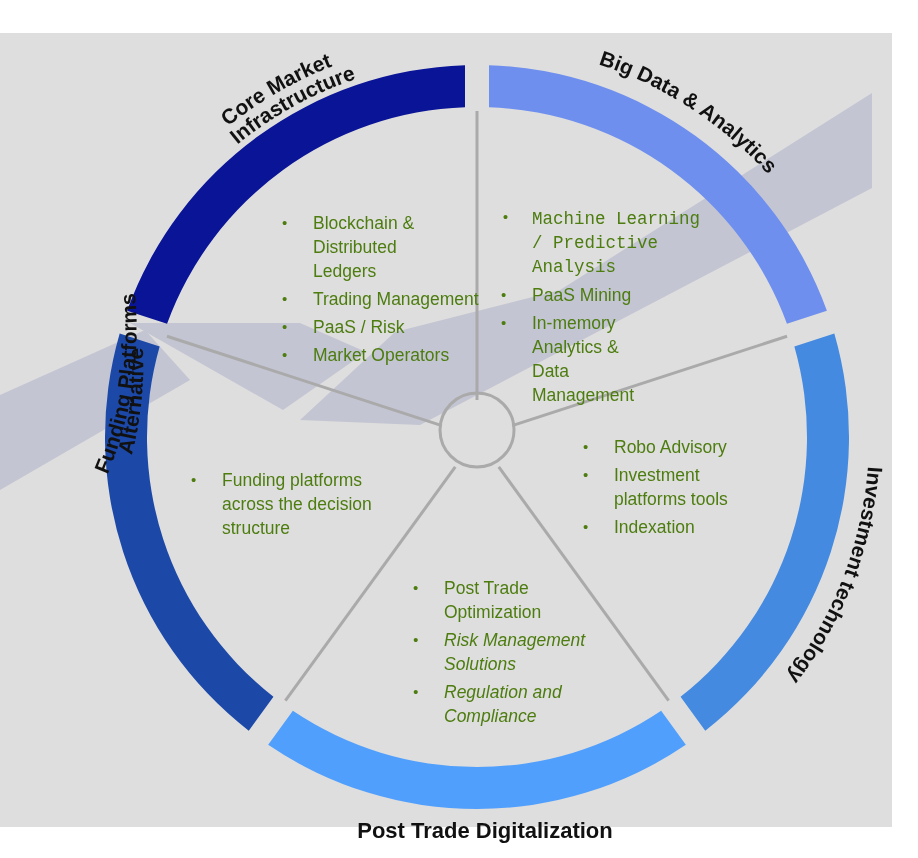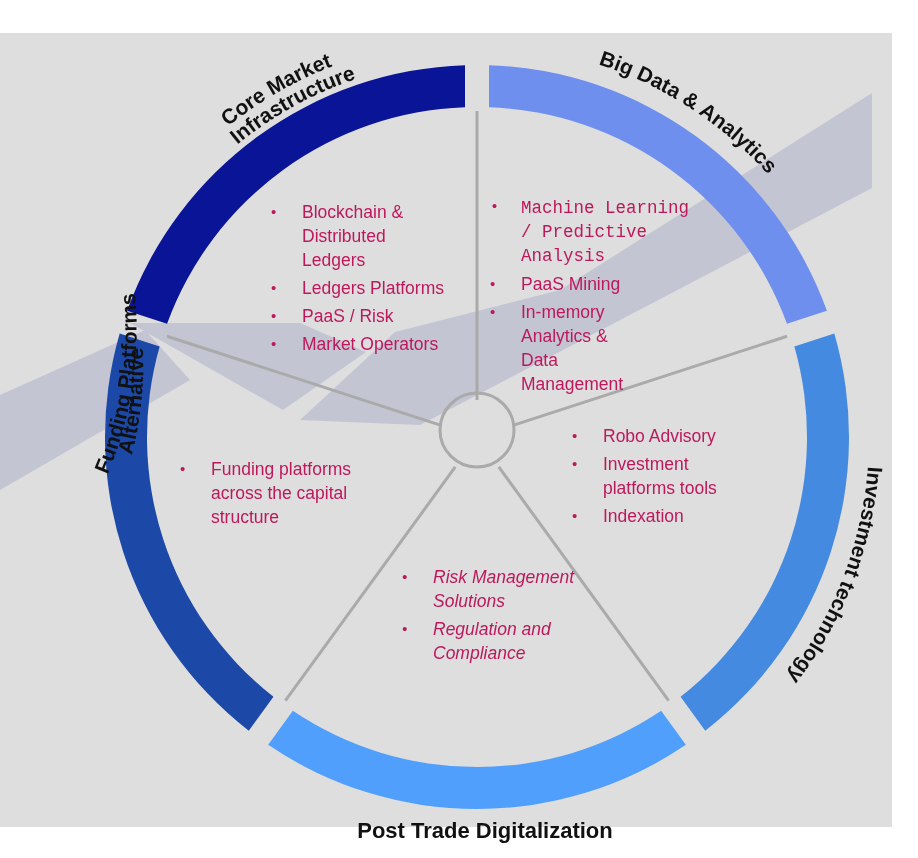--- a/index.html
+++ b/index.html
@@ -2,21 +2,21 @@
 <html><head>
 <meta charset="utf-8">
 <style>
   html, body { margin: 0; padding: 0; background: #ffffff; }
   body { width: 918px; height: 858px; position: relative; overflow: hidden;
          font-family: "Liberation Sans", sans-serif; color: #111; }
   #stage { position: absolute; left: 0; top: 0; width: 918px; height: 858px; }
   .panel { position: absolute; left: 0; top: 33px; width: 892px; height: 794px; background: #dedede; }
   svg.diagram { position: absolute; left: 0; top: 0; }
   .seg-title { font-family: "Liberation Sans", sans-serif; font-weight: bold; font-size: 21px; fill: #111; }
-  .bullets { position: absolute; margin: 1px; padding: 0; list-style: none; font-size: 17.5px; line-height: 24px; color: #be185d; }
+  .bullets { position: absolute; margin: 12px; padding: 0; list-style: none; font-size: 17.5px; line-height: 24px; color: #4d7c0f; }
   .bullets li { position: relative; padding-left: 31px; margin-bottom: 4px; }
   .bullets li::before { content: "\2022"; position: absolute; left: 0; top: 0; font-size: 15px; }
   .bottom-title { position: absolute; left: 0; width: 970px; top: 818px; text-align: center; font-weight: bold; font-size: 22px; color: #111; }
 </style>
 </head>
 <body>
 
 <div id="stage">
   <div class="panel"></div>
 
@@ -55,40 +55,41 @@
         <path id="arcpath-1" d="M187.43520050102637,194.0262835384881 A378,378 0 0 1 424.39256783709527,62.67867001568641" fill="none"></path>
         <path id="arcpath-2" d="M517.9751576009202,47.14741701563685 A392,392 0 0 1 816.4819582835,241.00000000000003" fill="none"></path>
         <path id="arcpath-3" d="M868.0451077018511,409.6554622923029 A392,392 0 0 1 749.3060812199269,718.9812017327513" fill="none"></path>
         <path id="arcpath-4" d="M129.8477105095812,461.27525286295565 A348,348 0 0 0 142.48092981346502,341.07820017568434" fill="none"></path>
         <path id="arcpath-5" d="M107.03785492300233,475.8845883355672 A372,372 0 0 0 134.57219451569216,291.6480202019902" fill="none"></path>
       </defs>
     </svg>
 
   <ul class="bullets" id="list-0" style="left:270px; top:199px; width:200px;">
     <li style="width:130px;">Blockchain &amp; Distributed Ledgers</li>
-    <li>Ledgers Platforms</li>
+    <li>Trading Management</li>
     <li>PaaS / Risk</li>
     <li>Market Operators</li>
   </ul>
 
   <ul class="bullets" id="list-1" style="left:489px; top:195px; width:220px;">
     <li style="width:185px;font-family:Liberation Mono, monospace;">Machine Learning / Predictive Analysis</li>
     <li>PaaS Mining</li>
     <li style="width:110px;">In-memory Analytics &amp; Data Management</li>
   </ul>
 
   <ul class="bullets" id="list-2" style="left:571px; top:423px; width:180px;">
     <li>Robo Advisory</li>
     <li style="width:150px;">Investment platforms tools</li>
     <li>Indexation</li>
   </ul>
 
   <ul class="bullets" id="list-3" style="left:401px; top:564px; width:210px;">
+    <li style="width:140px;">Post Trade Optimization</li>
     <li style="width:200px;font-style:italic;">Risk Management Solutions</li>
     <li style="width:170px;font-style:italic;">Regulation and Compliance</li>
   </ul>
 
   <ul class="bullets" id="list-4" style="left:179px; top:456px; width:200px;">
-    <li style="width:175px;">Funding platforms across the capital structure</li>
+    <li style="width:175px;">Funding platforms across the decision structure</li>
   </ul>
 
   <div class="bottom-title">Post Trade Digitalization</div>
 </div>
 
 </body></html>

